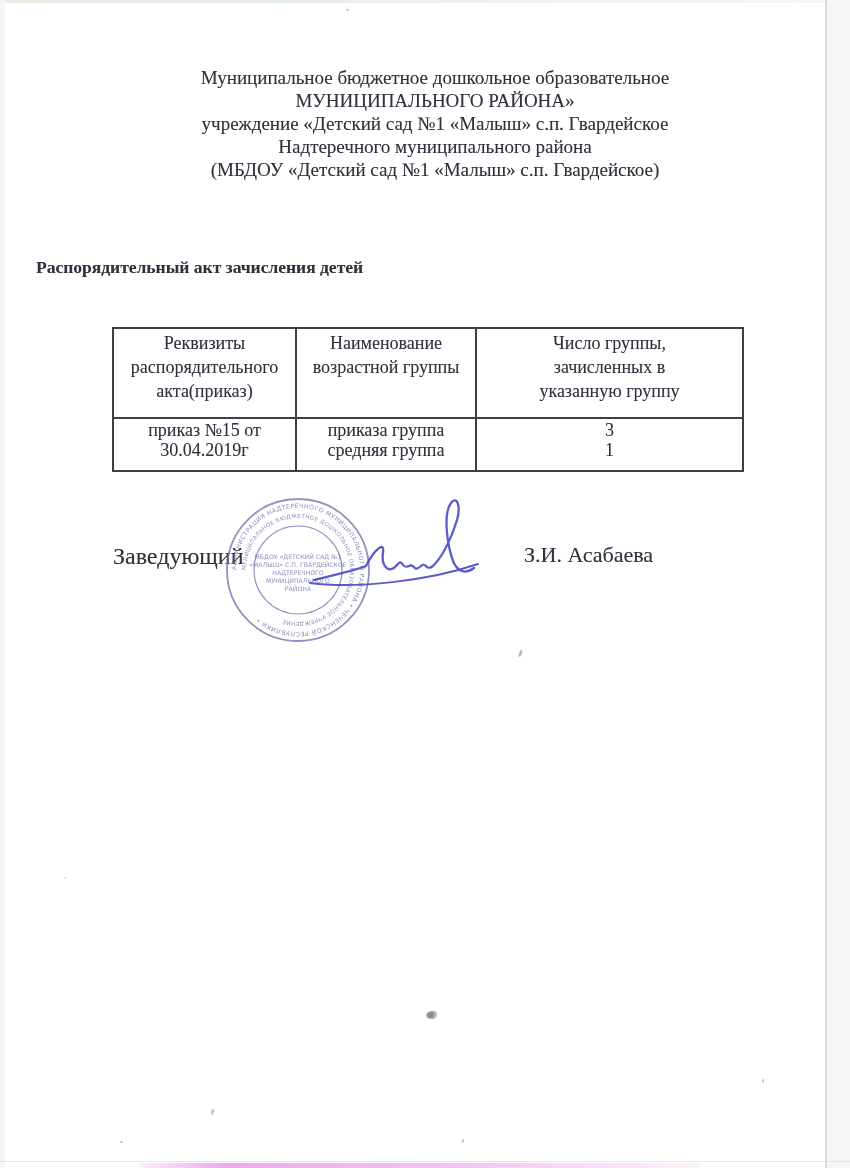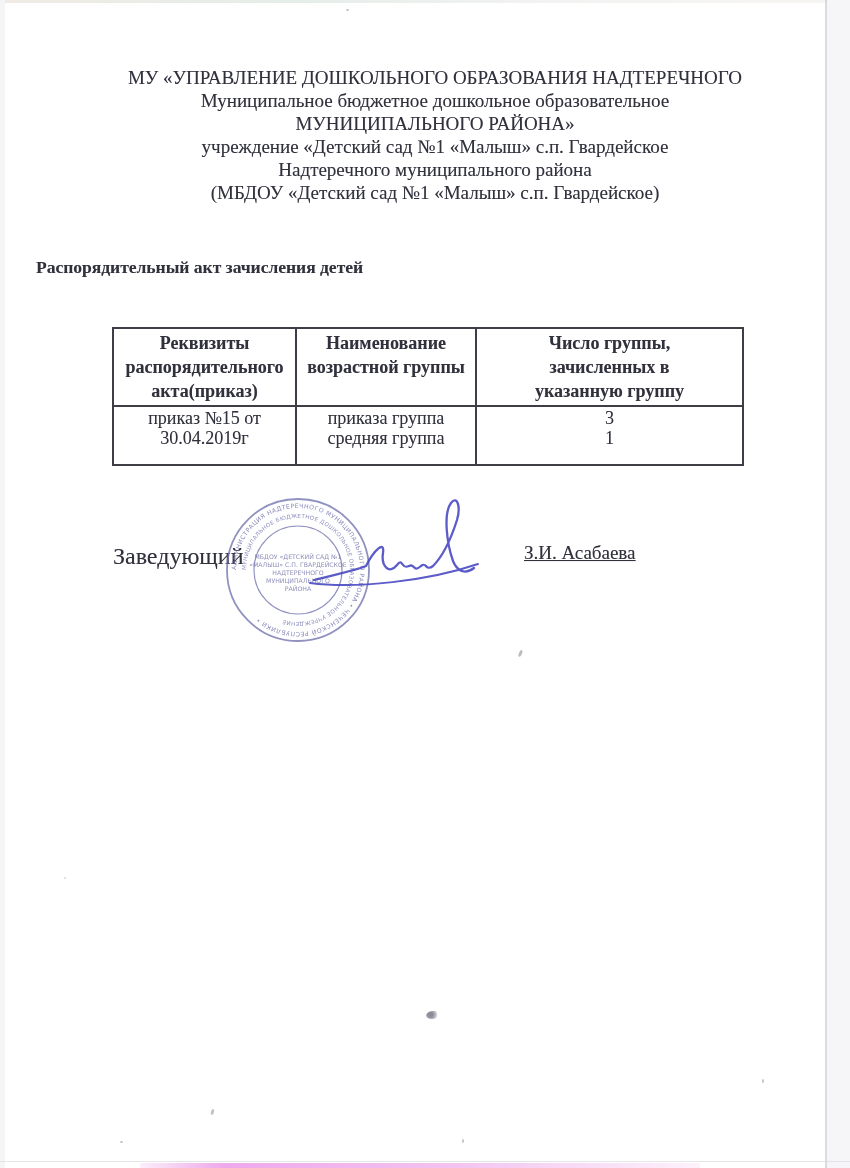--- a/index.html
+++ b/index.html
@@ -35,28 +35,28 @@
 
   
   table.doc-table {
     position:absolute; left:112px; top:327px; width:630px;
     border-collapse:collapse; table-layout:fixed;
     text-shadow:0.2px 0.2px 0.5px rgba(50,50,80,.3);
   }
   .doc-table th, .doc-table td {
     border:2px solid #3e3e46; text-align:center; vertical-align:top;
   }
-  .doc-table th { font-weight:bold; font-size:18px; line-height:24px; padding:2px 2px 2px; }
-  .doc-table td { font-size:18px; line-height:20px; padding:1px 2px 16px; }
+  .doc-table th { font-weight:normal; font-size:18px; line-height:24px; padding:2px 2px 14px; }
+  .doc-table td { font-size:18px; line-height:20px; padding:1px 2px 10px; }
 
   
   .sig-label { position:absolute; left:113px; top:543px; font-size:24px;
     text-shadow:0.2px 0.2px 0.5px rgba(50,50,80,.35); z-index:1; }
-  .sig-name  { position:absolute; left:524px; top:542px; font-size:19px;
-    text-shadow:0.2px 0.2px 0.5px rgba(50,50,80,.35);text-decoration:underline; }
+  .sig-name  { position:absolute; left:524px; top:542px; font-size:22px;
+    text-shadow:0.2px 0.2px 0.5px rgba(50,50,80,.35); }
   .stamp { position:absolute; left:224px; top:496px; z-index:2; }
   .signature-ink { position:absolute; left:306px; top:482px; z-index:3; }
 
   
   .speck { position:absolute; background:#8f8f9a; border-radius:50%; opacity:.55; }
   .sp1 { left:346px; top:9px;    width:3px; height:2px; }
   .sp2 { left:426px; top:1011px; width:13px; height:8px; border-radius:60% 40% 55% 45%;
          background:radial-gradient(circle at 35% 45%, #70707e 0 25%, #b9b9c2 60%, transparent 75%); opacity:.8; }
   .sp3 { left:211px; top:1109px; width:3px; height:6px; transform:rotate(18deg); }
   .sp4 { left:762px; top:1079px; width:2px; height:4px; }
@@ -69,21 +69,20 @@
 <body>
 
 <div class="scan-top-strip"></div>
 <div class="scan-left-strip"></div>
 <div class="scan-right-area"></div>
 <div class="scan-right-line"></div>
 <div class="scan-bottom-line"></div>
 <div class="scan-bottom-pink"></div>
 
 <div class="org-header">
-  <div>МУ «УПРАВЛЕНИЕ ДОШКОЛЬНОГО ОБРАЗОВАНИЯ НАДТЕРЕЧНОГО</div>
   <div>Муниципальное бюджетное дошкольное образовательное</div>
   <div>МУНИЦИПАЛЬНОГО РАЙОНА»</div>
   <div>учреждение «Детский сад №1 «Малыш» с.п. Гвардейское</div>
   <div>Надтеречного муниципального района</div>
   <div>(МБДОУ «Детский сад №1 «Малыш» с.п. Гвардейское)</div>
 </div>
 
 <div class="doc-title">Распорядительный акт зачисления детей</div>
 
 <table class="doc-table">

